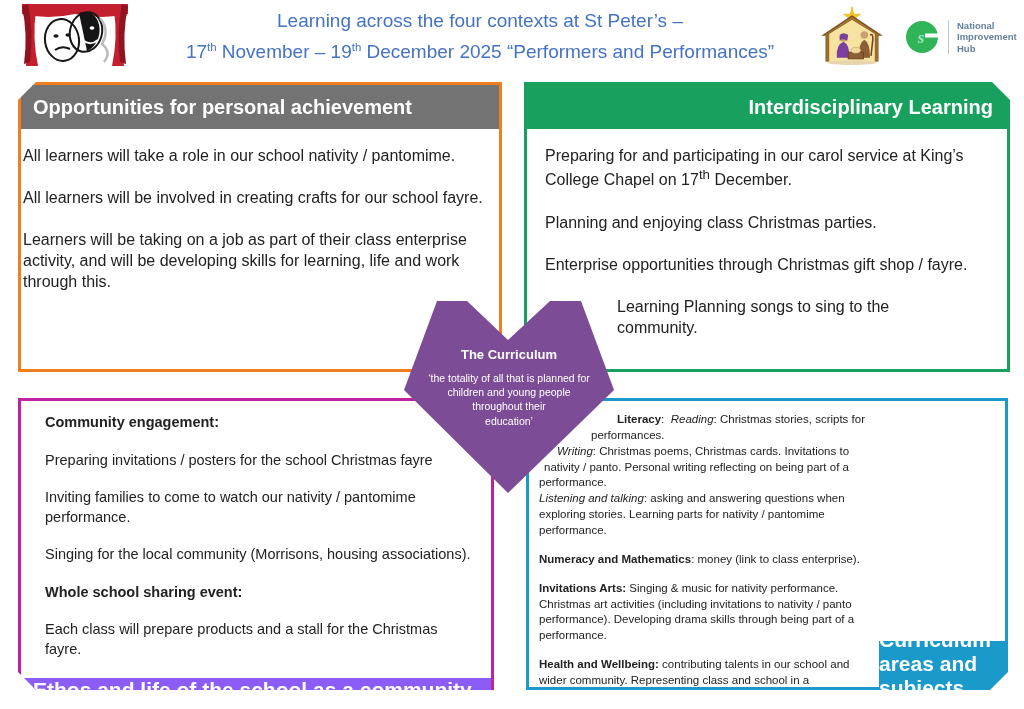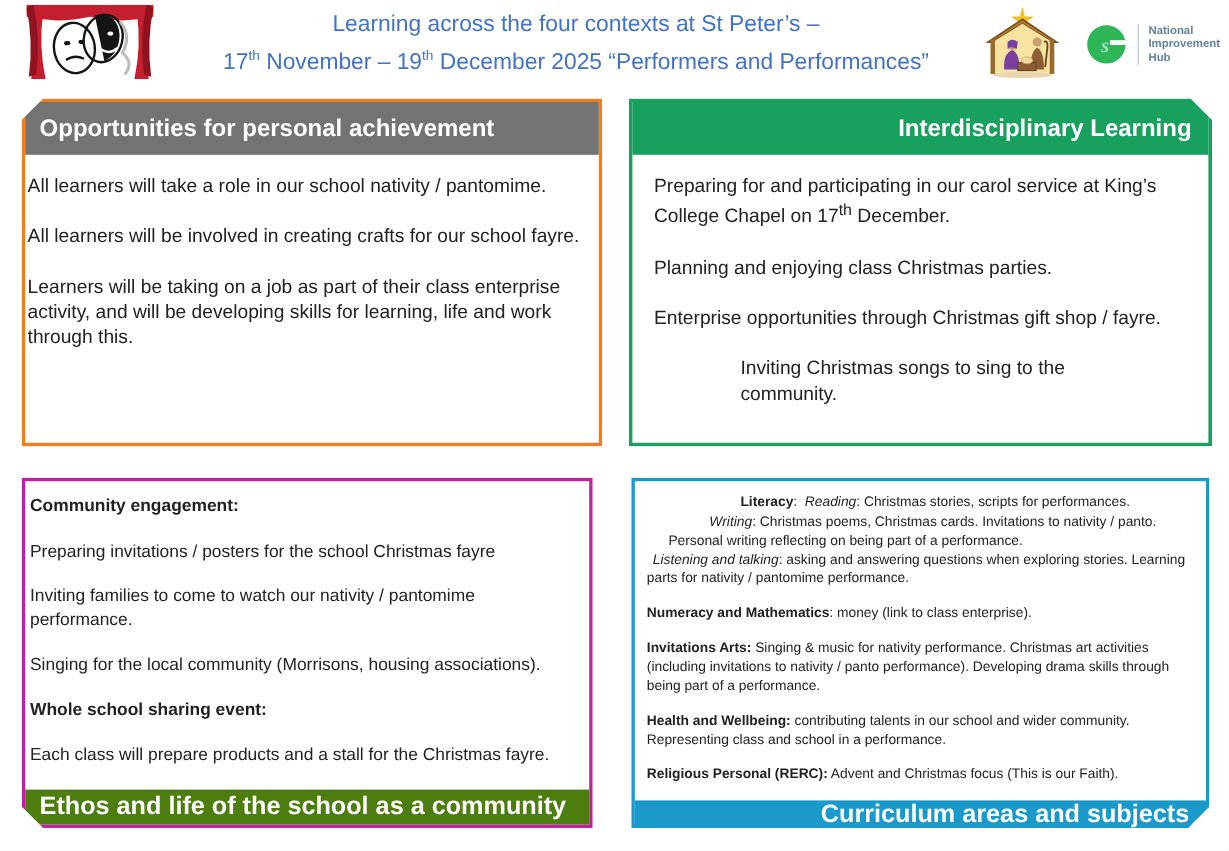--- a/index.html
+++ b/index.html
@@ -25,30 +25,30 @@
   .bar.right{justify-content:flex-end;padding-right:14px;}
 
   .box.tl{left:18px;top:82px;width:484px;height:290px;border-color:#F07E1E;
           clip-path:polygon(18px 0,100% 0,100% 100%,0 100%,0 18px);}
   .box.tl .bar{background:#737373;}
   .box.tr{left:524px;top:82px;width:486px;height:290px;border-color:#17A05E;
           clip-path:polygon(0 0,calc(100% - 18px) 0,100% 18px,100% 100%,0 100%);}
   .box.tr .bar{background:#17A05E;}
   .box.bl{left:18px;top:398px;width:476px;height:292px;border-color:#C0219F;display:flex;flex-direction:column;
           clip-path:polygon(0 0,100% 0,100% 100%,18px 100%,0 calc(100% - 18px));}
-  .box.bl .bar{background:#4d7c0f;margin-top:auto;height:46px;font-size:21px;}
-  .box.br{left:526px;top:398px;width:482px;height:292px;border-color:#1A9ACA;display:flex;flex-direction:column;
+  .box.bl .bar{background:#8b5cf6;margin-top:auto;height:46px;font-size:21px;}
+  .box.br{left:526px;top:398px;width:482px;height:292px;border-color:#1A9ACA;display:flex;flex-direction:row;
           clip-path:polygon(0 0,100% 0,100% calc(100% - 18px),calc(100% - 18px) 100%,0 100%);}
   .box.br .bar{background:#1A9ACA;margin-top:auto;height:46px;font-size:21px;}
 
   .body-lg{padding:16px 14px 0 2px;font-size:16px;line-height:1.32;}
   .body-lg p{margin:0 0 21px 0;}
   .indent-heart{margin-left:72px !important;}
 
-  .body-md{padding:12px 14px 0 4px;font-size:14.5px;line-height:1.35;border-radius:15px;}
+  .body-md{padding:12px 14px 0 24px;font-size:14.5px;line-height:1.35;border-radius:15px;}
   .body-md .item{margin:0 0 18px 0;}
   .body-md .item.bold{font-weight:bold;}
 
   .body-sm{padding:11px 12px 0 10px;font-size:11.5px;line-height:1.38;}
   .body-sm p{margin:0 0 13px 0;}
   .lit{text-indent:26px;}
   .wrap-step{float:left;clear:left;height:16px;}
   .ws1{width:52px;} .ws2{width:18px;} .ws3{width:5px;}
 
   
@@ -129,21 +129,21 @@
       <p>Learners will be taking on a job as part of their class enterprise activity, and will be developing skills for learning, life and work through this.</p>
     </div>
   </div>
 
   <div class="box tr">
     <div class="bar right">Interdisciplinary Learning</div>
     <div class="body-lg" style="padding-left:18px;">
       <p><span>Preparing for and participating in our carol service at King’s College Chapel on 17</span><sup>th</sup><span> December.</span></p>
       <p>Planning and enjoying class Christmas parties.</p>
       <p>Enterprise opportunities through Christmas gift shop / fayre.</p>
-      <p class="indent-heart"><span>Inviting Christmas songs to sing to the</span><br><span>community.</span></p>
+      <p class="indent-heart"><span>Learning Planning songs to sing to the</span><br><span>community.</span></p>
     </div>
   </div>
 
   <div class="box bl">
     <div class="body-md">
       <div class="item bold">Community engagement:</div>
       <div class="item">Preparing invitations / posters for the school Christmas fayre</div>
       <div class="item">Inviting families to come to watch our nativity / pantomime performance.</div>
       <div class="item">Singing for the local community (Morrisons, housing associations).</div>
       <div class="item bold">Whole school sharing event:</div>
@@ -159,14 +159,28 @@
       <div class="wrap-step ws3"></div>
       <p class="lit"><b>Literacy</b><span>:&nbsp; </span><i>Reading</i><span>: Christmas stories, scripts for performances.</span><br><i>Writing</i><span>: Christmas poems, Christmas cards. Invitations to nativity / panto. Personal writing reflecting on being part of a performance.</span><br><i>Listening and talking</i><span>: asking and answering questions when exploring stories. Learning parts for nativity / pantomime performance.</span></p>
       <p><b>Numeracy and Mathematics</b><span>: money (link to class enterprise).</span></p>
       <p><b>Invitations Arts:</b><span> Singing &amp; music for nativity performance. Christmas art activities (including invitations to nativity / panto performance). Developing drama skills through being part of a performance.</span></p>
       <p><b>Health and Wellbeing:</b><span> contributing talents in our school and wider community. Representing class and school in a performance.</span></p>
       <p><b>Religious Personal (RERC):</b><span> Advent and Christmas focus (This is our Faith).</span></p>
     </div>
     <div class="bar right">Curriculum areas and subjects</div>
   </div>
 
+  <div class="heart">
+    <svg viewBox="0 0 210 192">
+      <polygon points="33,0 63,0 104,39 146,0 177,0 210,89 104,192 0,89" fill="#7D4C96"></polygon>
+    </svg>
+    <div class="heart-text">
+      <div class="heart-title">The Curriculum</div>
+      <div class="heart-quote">
+        <div>‘the totality of all that is planned for</div>
+        <div>children and young people</div>
+        <div>throughout their</div>
+        <div>education’</div>
+      </div>
+    </div>
+  </div>
 
 </div>
 
 </body></html>

